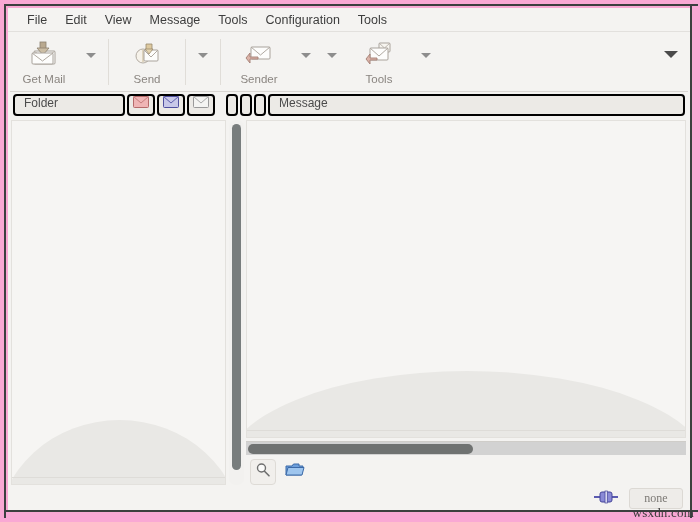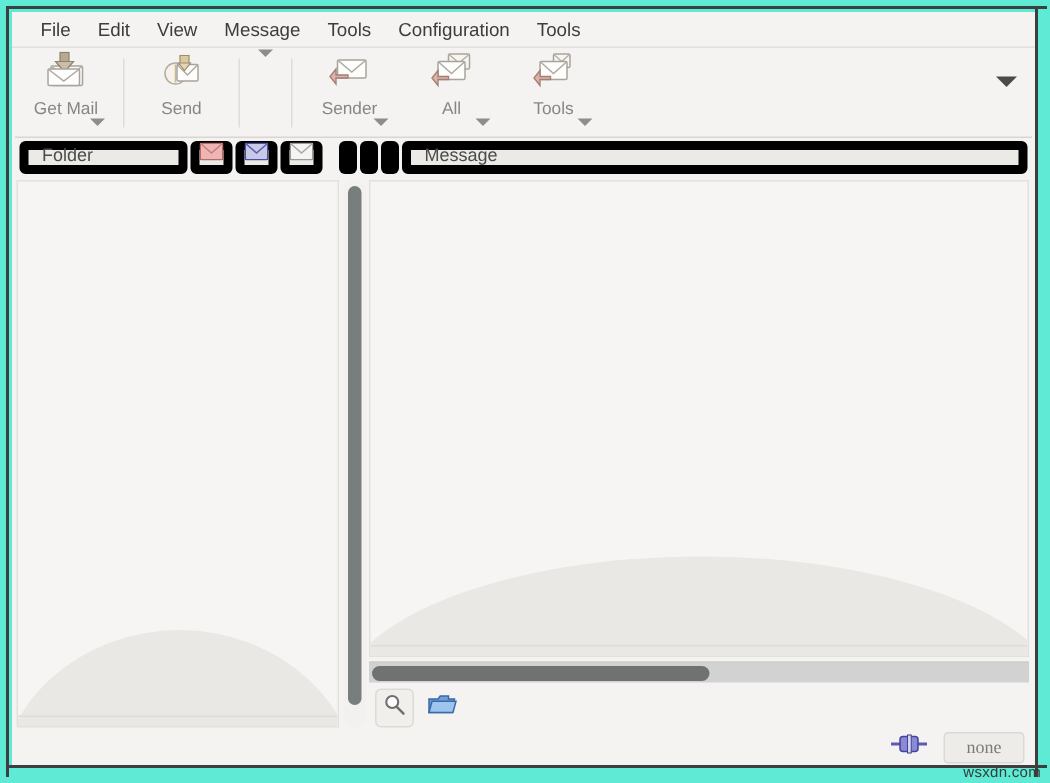--- a/index.html
+++ b/index.html
@@ -9,21 +9,21 @@
     overflow: hidden;
     font-family: "Liberation Sans", sans-serif;
     background: #ffffff;
   }
 
   
   #window-frame {
     position: absolute;
     left: 0; top: 0;
     width: 700px; height: 522px;
-    background: #5eead4;
+    background: #f9a8d4;
   }
   .frame-edge {
     position: absolute;
     background: #3c3f3f;
   }
   #frame-top    { left: 6px;  top: 4px;   width: 692px; height: 2px; }
   #frame-left   { left: 4px;  top: 4px;   width: 2px;   height: 514px; }
   #frame-bottom { left: 6px;  top: 510px; width: 692px; height: 2px; }
   #frame-right  { left: 690px;top: 4px;   width: 2px;   height: 514px; }
 
@@ -59,22 +59,21 @@
     position: absolute;
     left: 2px; top: 25px;
     width: 678px; height: 59px;
     background: #f4f3f1;
     border-bottom: 1px solid #d9d6d2;
     display: flex;
     align-items: stretch;
   }
   .tb-group {
     display: flex;
-    align-items: flex-end;
-    flex-direction: column;
+    align-items: center;
   }
   .tb-btn {
     width: 68px;
     display: flex;
     flex-direction: column;
     align-items: center;
     justify-content: center;
     gap: 3px;
     cursor: default;
     border-radius: 3px;
@@ -122,24 +121,24 @@
     width: 678px; height: 26px;
     background: #f4f3f1;
     display: flex;
     align-items: center;
     gap: 2px;
     padding: 0 3px;
   }
   .col-head {
     height: 22px;
     background: #eceae6;
-    border: 6px solid #000000;
+    border: 2px solid #000000;
     border-radius: 4px;
     display: flex;
-    align-items: flex-end;
+    align-items: flex-start;
     font-size: 12px;
     color: #4b4b4b;
     padding: 0 9px;
     cursor: default;
   }
   #col-folder { width: 112px; }
   .col-icon {
     width: 28px;
     justify-content: center;
     padding: 0;
@@ -278,24 +277,24 @@
     font-size: 12px;
     color: #7d7a76;
     cursor: default;
     font-family: Liberation Serif, serif;
   }
 
   
   #watermark {
     position: absolute;
     right: 6px; bottom: 1px;
-    font-size: 10px;
+    font-size: 13px;
     color: #3a3a3a;
     letter-spacing: 0.2px;
-    font-family: Liberation Sans, sans-serif;
+    font-family: Liberation Serif, serif;
     pointer-events: none;
   }
 </style>
 </head>
 <body>
 
 <div id="window-frame">
 
   <div class="frame-edge" id="frame-top"></div>
   <div class="frame-edge" id="frame-left"></div>
@@ -374,32 +373,20 @@
             </svg>
           </span>
           <span class="tb-label">Sender</span>
         </div>
         <div class="tb-arrow">
           <span class="tri-down"></span>
         </div>
       </div>
 
       <div class="tb-group">
-        <div class="tb-btn">
-          <span class="ic">
-            <svg width="30" height="26" viewBox="0 0 30 26">
-              <rect x="13" y="3" width="14" height="10" rx="1" fill="#f7f5f0" stroke="#a9a39c" stroke-width="1"></rect>
-              <path d="M13 3 L20 9 L27 3" fill="none" stroke="#b6afa7" stroke-width="0.9"></path>
-              <rect x="6" y="8" width="18" height="12" rx="1" fill="#fdfdfc" stroke="#a9a39c" stroke-width="1"></rect>
-              <path d="M6 8 L15 16 L24 8" fill="none" stroke="#b0a9a1" stroke-width="1"></path>
-              <path d="M13 18 L6 18 L6 14 L2 19 L6 24 L6 20 L13 20 Z" fill="#dcb3a8" stroke="#a37f74" stroke-width="0.9"></path>
-            </svg>
-          </span>
-          <span class="tb-label">All</span>
-        </div>
         <div class="tb-arrow">
           <span class="tri-down"></span>
         </div>
       </div>
 
       <div class="tb-group">
         <div class="tb-btn">
           <span class="ic">
             <svg width="30" height="26" viewBox="0 0 30 26">
               <rect x="15" y="3" width="11" height="9" rx="1" fill="#f7f5f0" stroke="#a9a39c" stroke-width="1"></rect>

